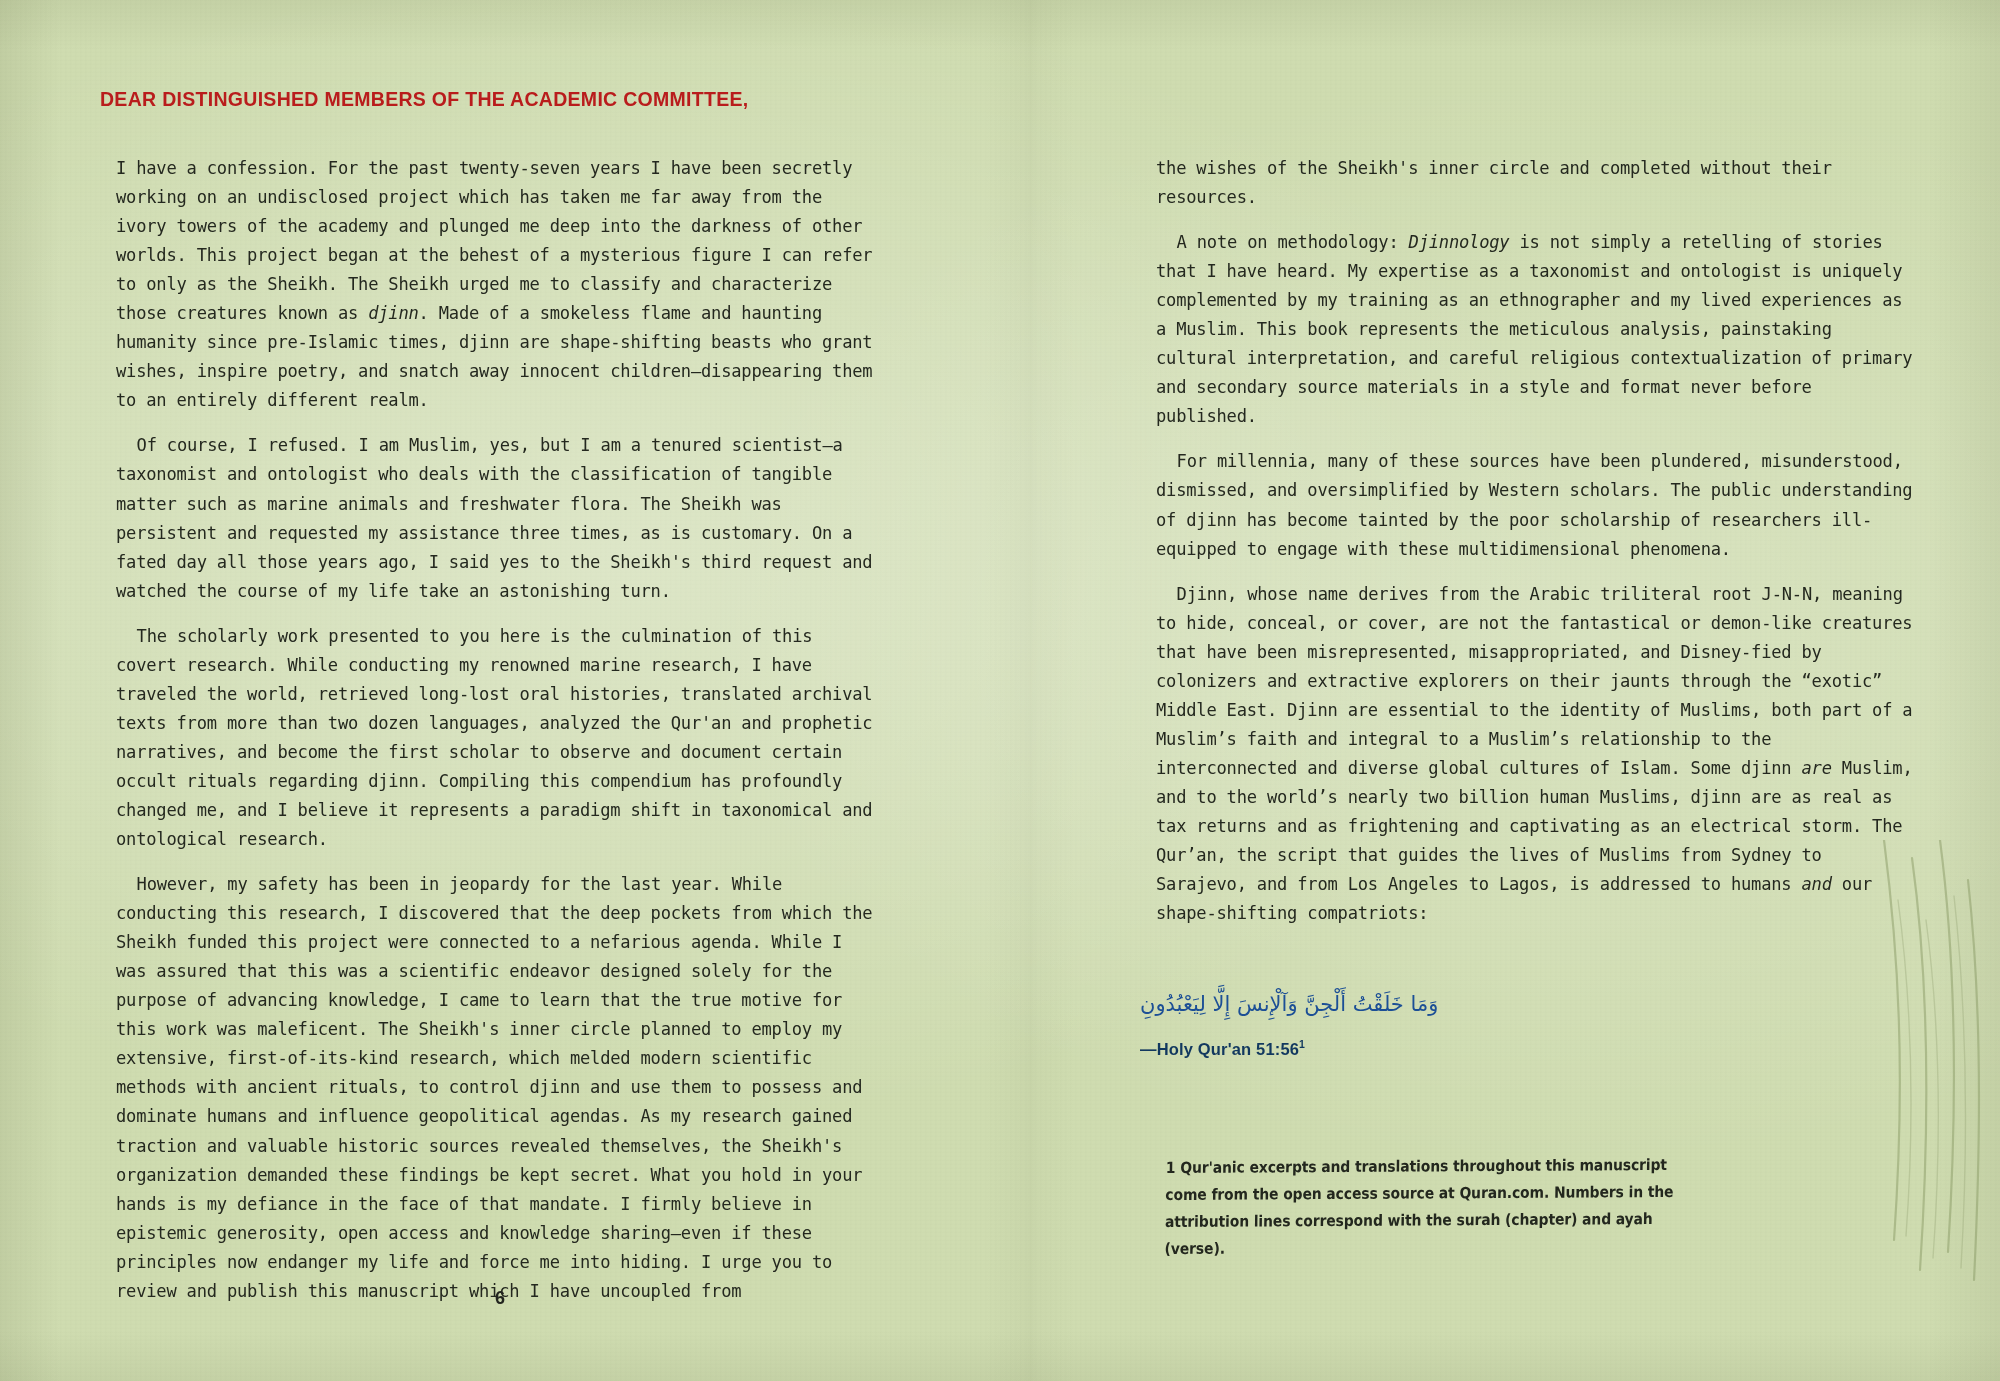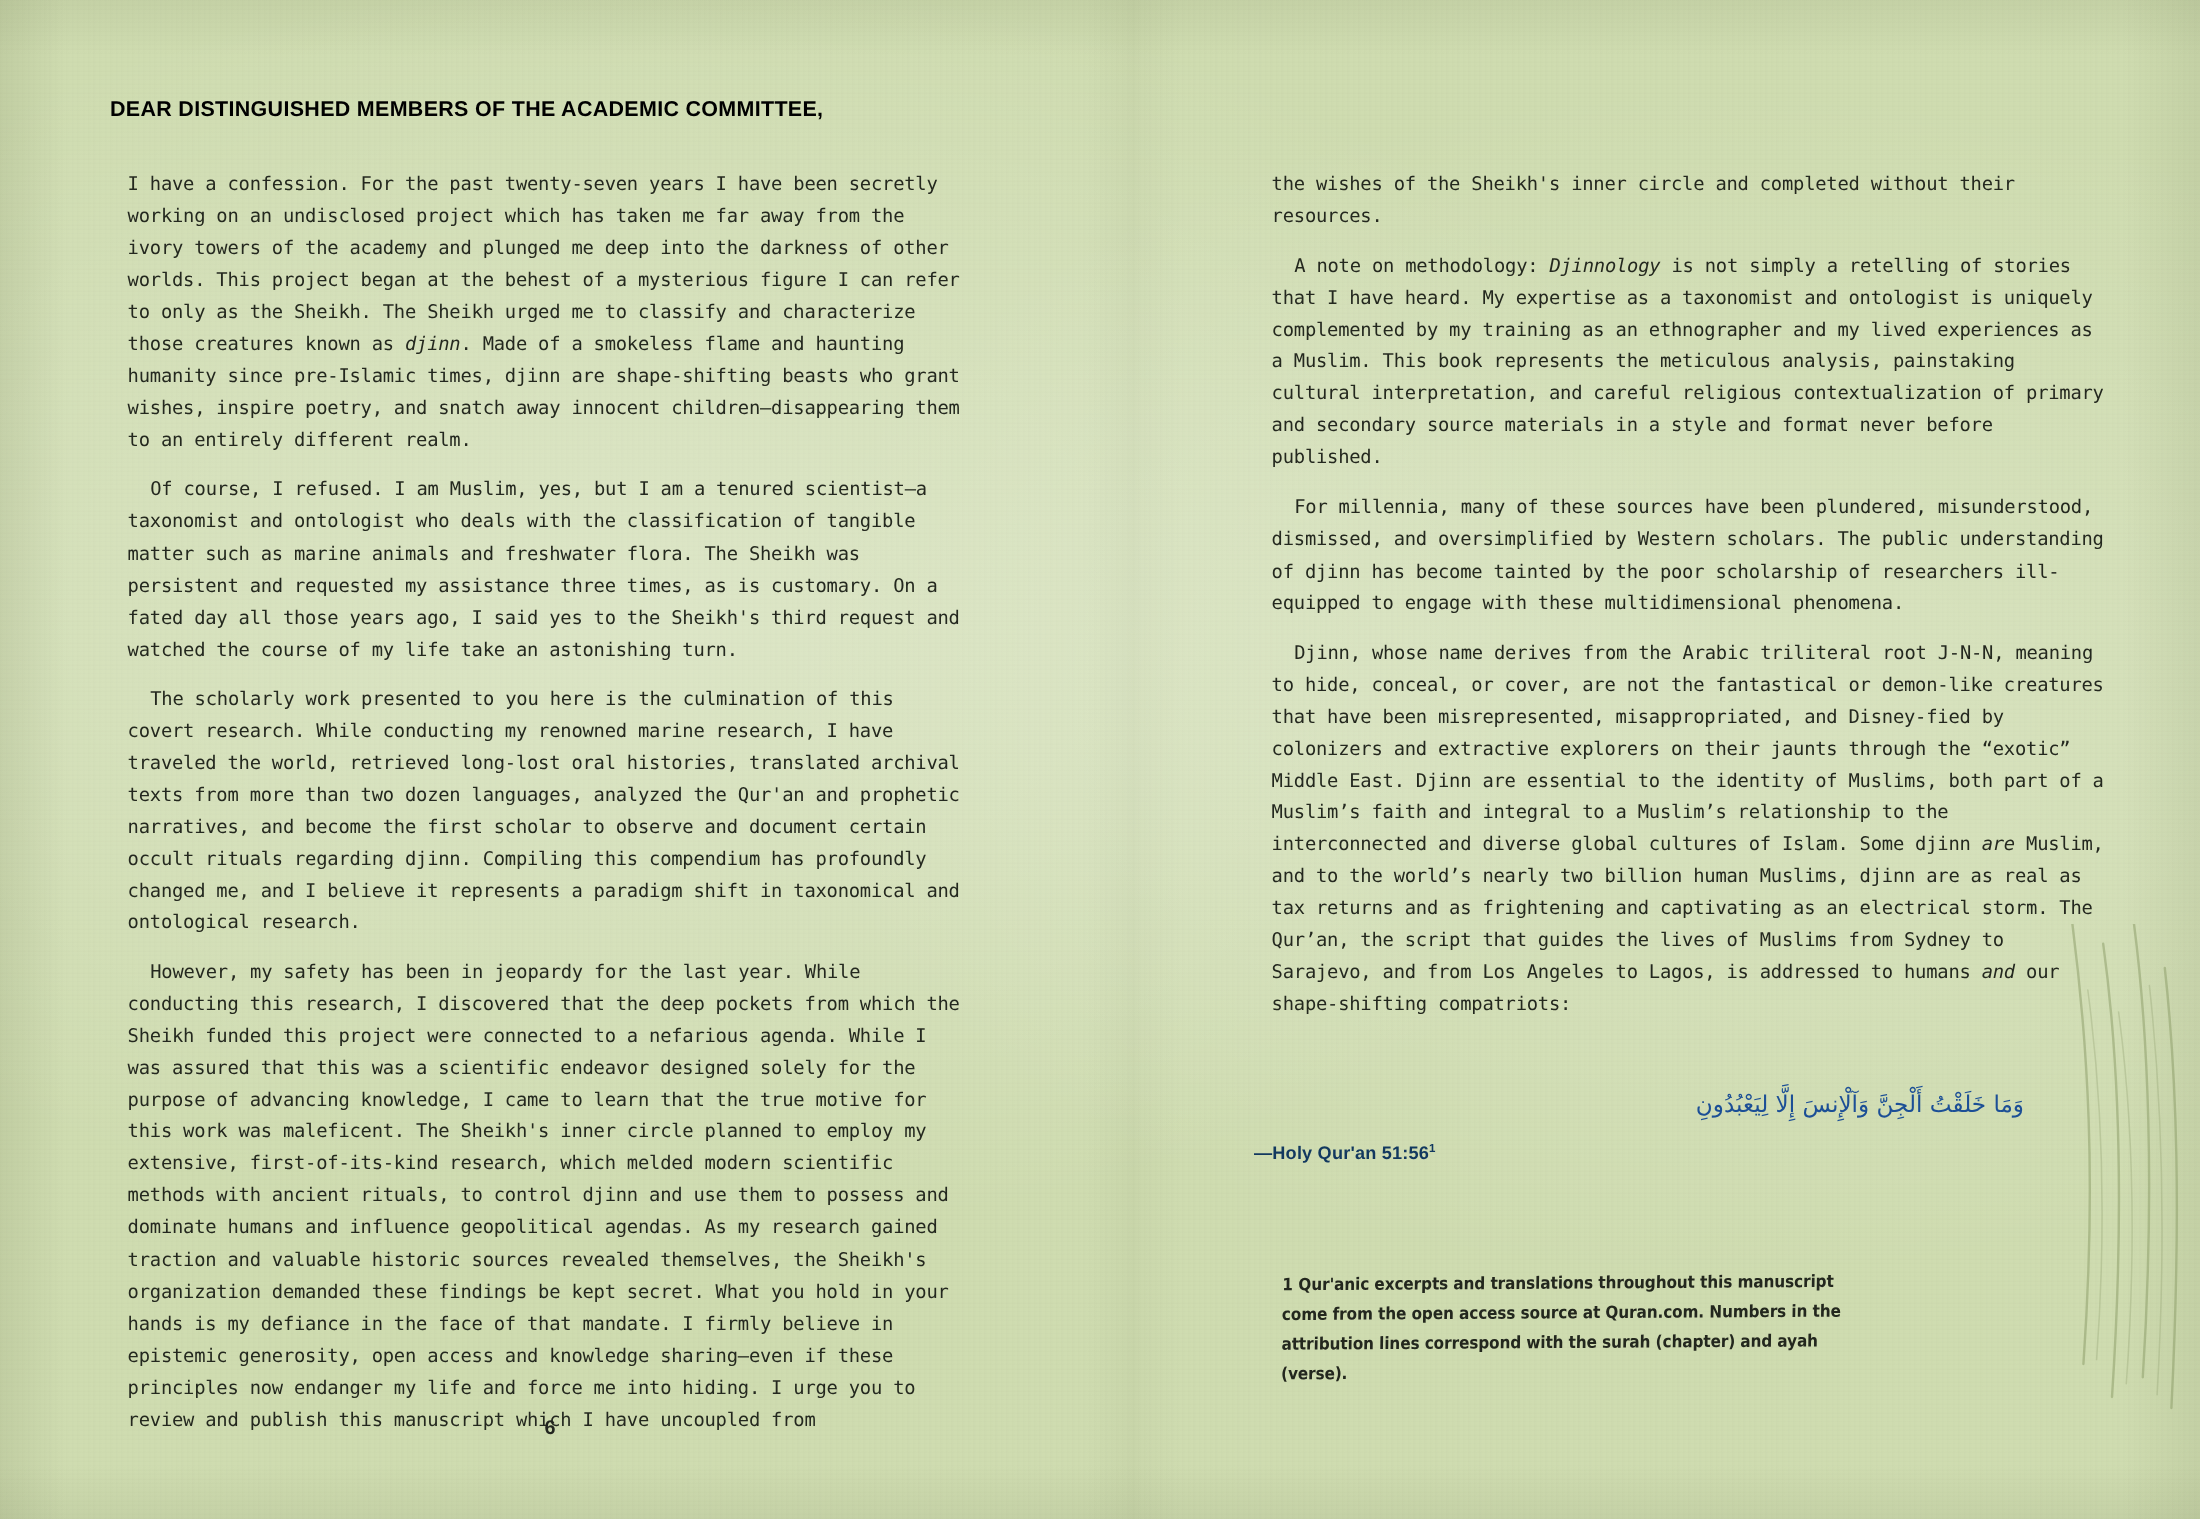--- a/index.html
+++ b/index.html
@@ -70,21 +70,21 @@
 
   .salutation {
     position: absolute;
     left: 0;
     top: 88px;
     width: 800px;
     font-family: "Liberation Sans", sans-serif;
     font-weight: 700;
     font-size: 19.5px;
     letter-spacing: 0.015em;
-    color: #000000;
+    color: #b91c1c;
     white-space: nowrap;
   }
 
   .bodycol {
     position: absolute;
     top: 138px;
     width: 790px;
     font-family: "DejaVu Sans Mono", "Liberation Mono", monospace;
     font-size: 17.1px;
     line-height: 29.05px;
@@ -112,21 +112,21 @@
     left: 0;
     top: 988px;
     width: 700px;
   }
   .arabic {
     font-family: "DejaVu Sans", sans-serif;
     font-size: 21px;
     line-height: 1.6;
     color: #1c4f96;
     direction: rtl;
-    text-align: right;
+    text-align: left;
     width: 700px;
     margin-bottom: 16px;
     white-space: nowrap;
   }
   .quote-text {
     font-family: "Liberation Sans", sans-serif;
     font-weight: 700;
     font-style: italic;
     font-size: 25.5px;
     line-height: 1.62;

